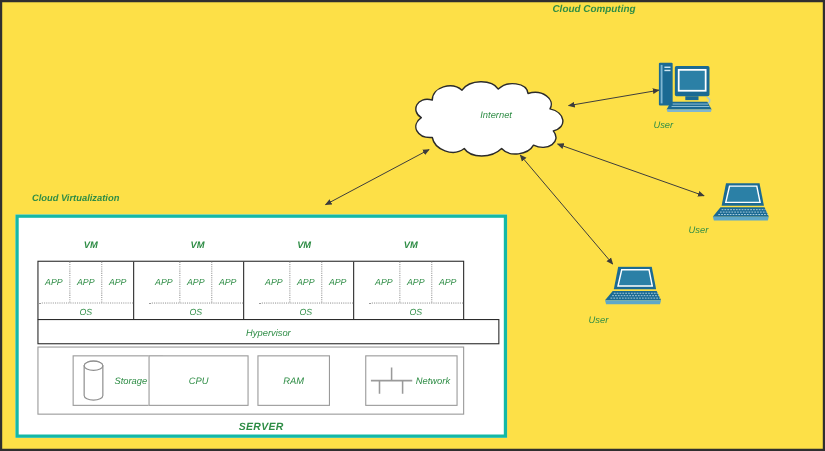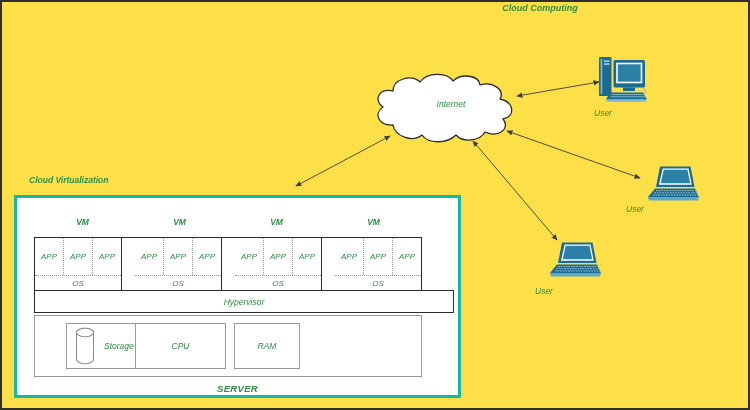--- a/index.html
+++ b/index.html
@@ -218,18 +218,27 @@
           <ellipse cx="10" cy="5.5" rx="8.5" ry="4.2" fill="#ffffff" stroke="#8f8f8f" stroke-width="1.1"></ellipse>
         </svg>
         <span>Storage</span>
       </div>
       <div class="hw-box hw-cpu center">
         <span>CPU</span>
       </div>
       <div class="hw-box hw-ram center">
         <span>RAM</span>
       </div>
+      <div class="hw-box hw-network">
+        <svg width="38" height="30" viewBox="0 0 38 30">
+          <line x1="0" y1="15" x2="38" y2="15" stroke="#9a9a9a" stroke-width="1.6"></line>
+          <line x1="19" y1="3" x2="19" y2="15" stroke="#9a9a9a" stroke-width="1.4"></line>
+          <line x1="8" y1="15" x2="8" y2="27" stroke="#9a9a9a" stroke-width="1.4"></line>
+          <line x1="29" y1="15" x2="29" y2="27" stroke="#9a9a9a" stroke-width="1.4"></line>
+        </svg>
+        <span>Network</span>
+      </div>
     </div>
 
     <div class="server-label">SERVER</div>
   </div>
 
 </div>
 
 </body></html>

